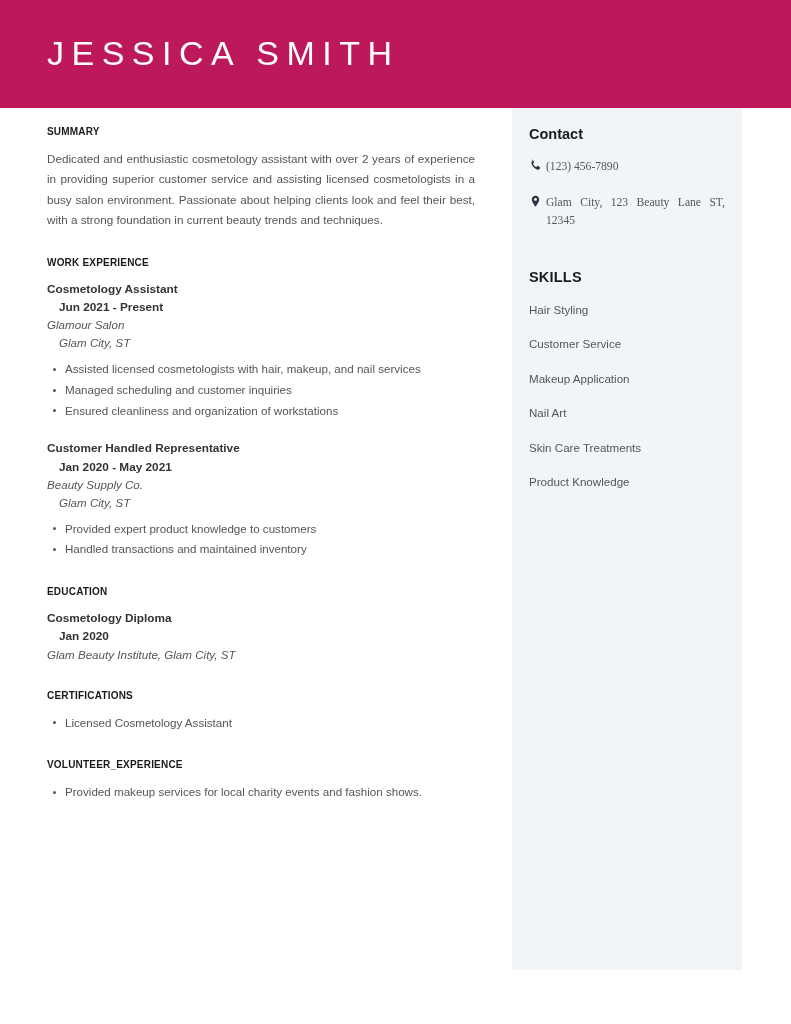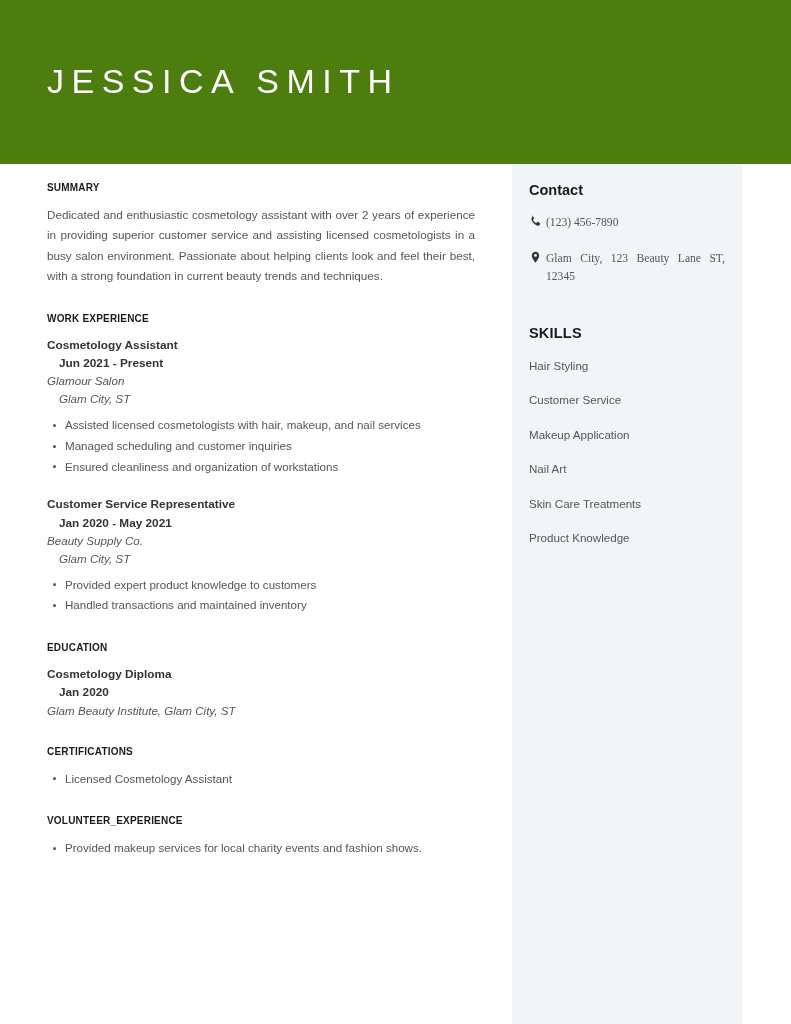--- a/index.html
+++ b/index.html
@@ -17,22 +17,22 @@
   .page {
     position: relative;
     width: 791px;
     height: 1024px;
     background: #ffffff;
     overflow: hidden;
   }
 
   
   .header {
-    height: 164px;
-    background: #4d7c0f;
+    height: 108px;
+    background: #be185d;
     display: flex;
     align-items: center;
     padding: 0 47px;
     box-sizing: border-box;
   }
   .header-name {
     color: #ffffff;
     font-size: 34px;
     font-weight: 400;
     letter-spacing: 7.5px;
@@ -226,21 +226,21 @@
             </div>
             <ul class="bullets">
               <li>Assisted licensed cosmetologists with hair, makeup, and nail services</li>
               <li>Managed scheduling and customer inquiries</li>
               <li>Ensured cleanliness and organization of workstations</li>
             </ul>
           </div>
 
           <div class="entry">
             <div class="entry-row">
-              <span class="entry-title">Customer Service Representative</span>
+              <span class="entry-title">Customer Handled Representative</span>
               <span class="entry-date">Jan 2020 - May 2021</span>
             </div>
             <div class="entry-row">
               <span class="entry-sub">Beauty Supply Co.</span>
               <span class="entry-loc">Glam City, ST</span>
             </div>
             <ul class="bullets">
               <li>Provided expert product knowledge to customers</li>
               <li>Handled transactions and maintained inventory</li>
             </ul>

